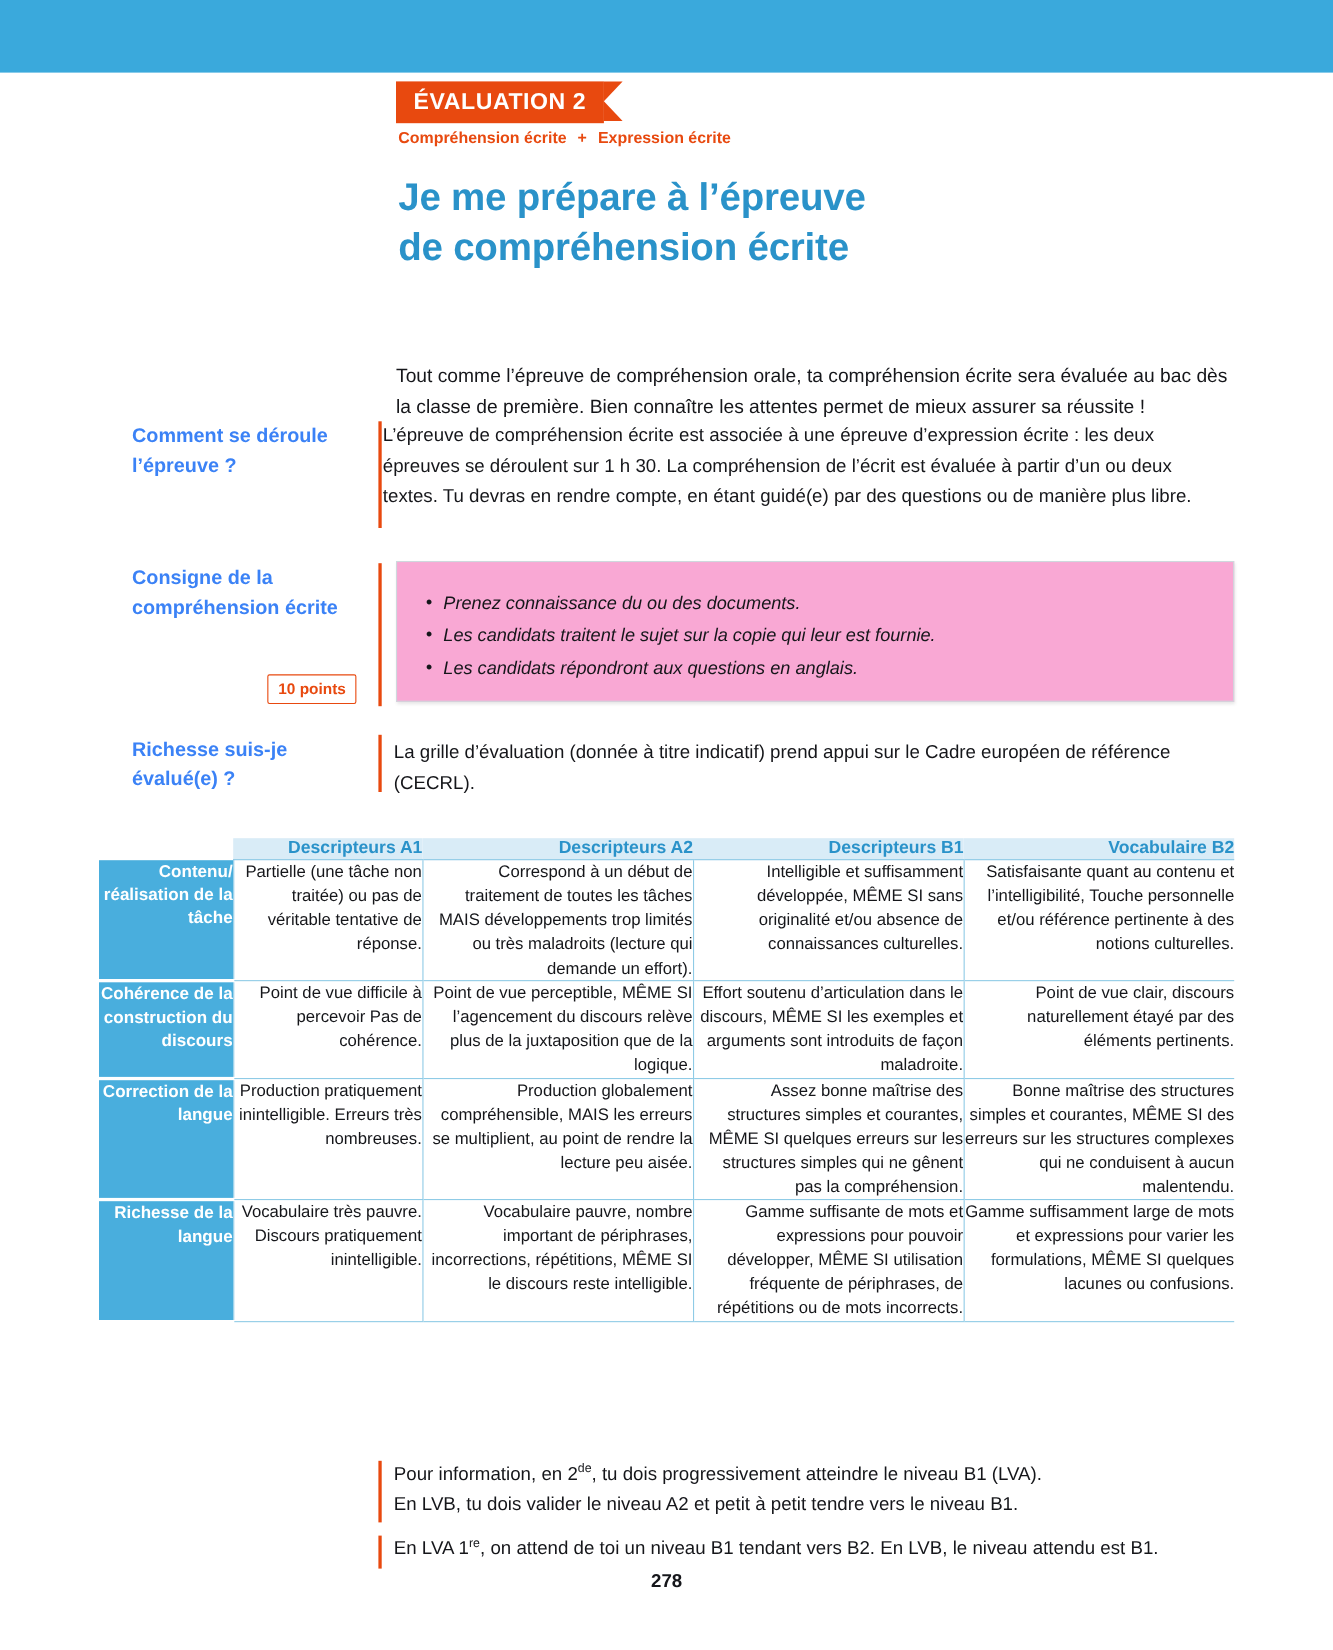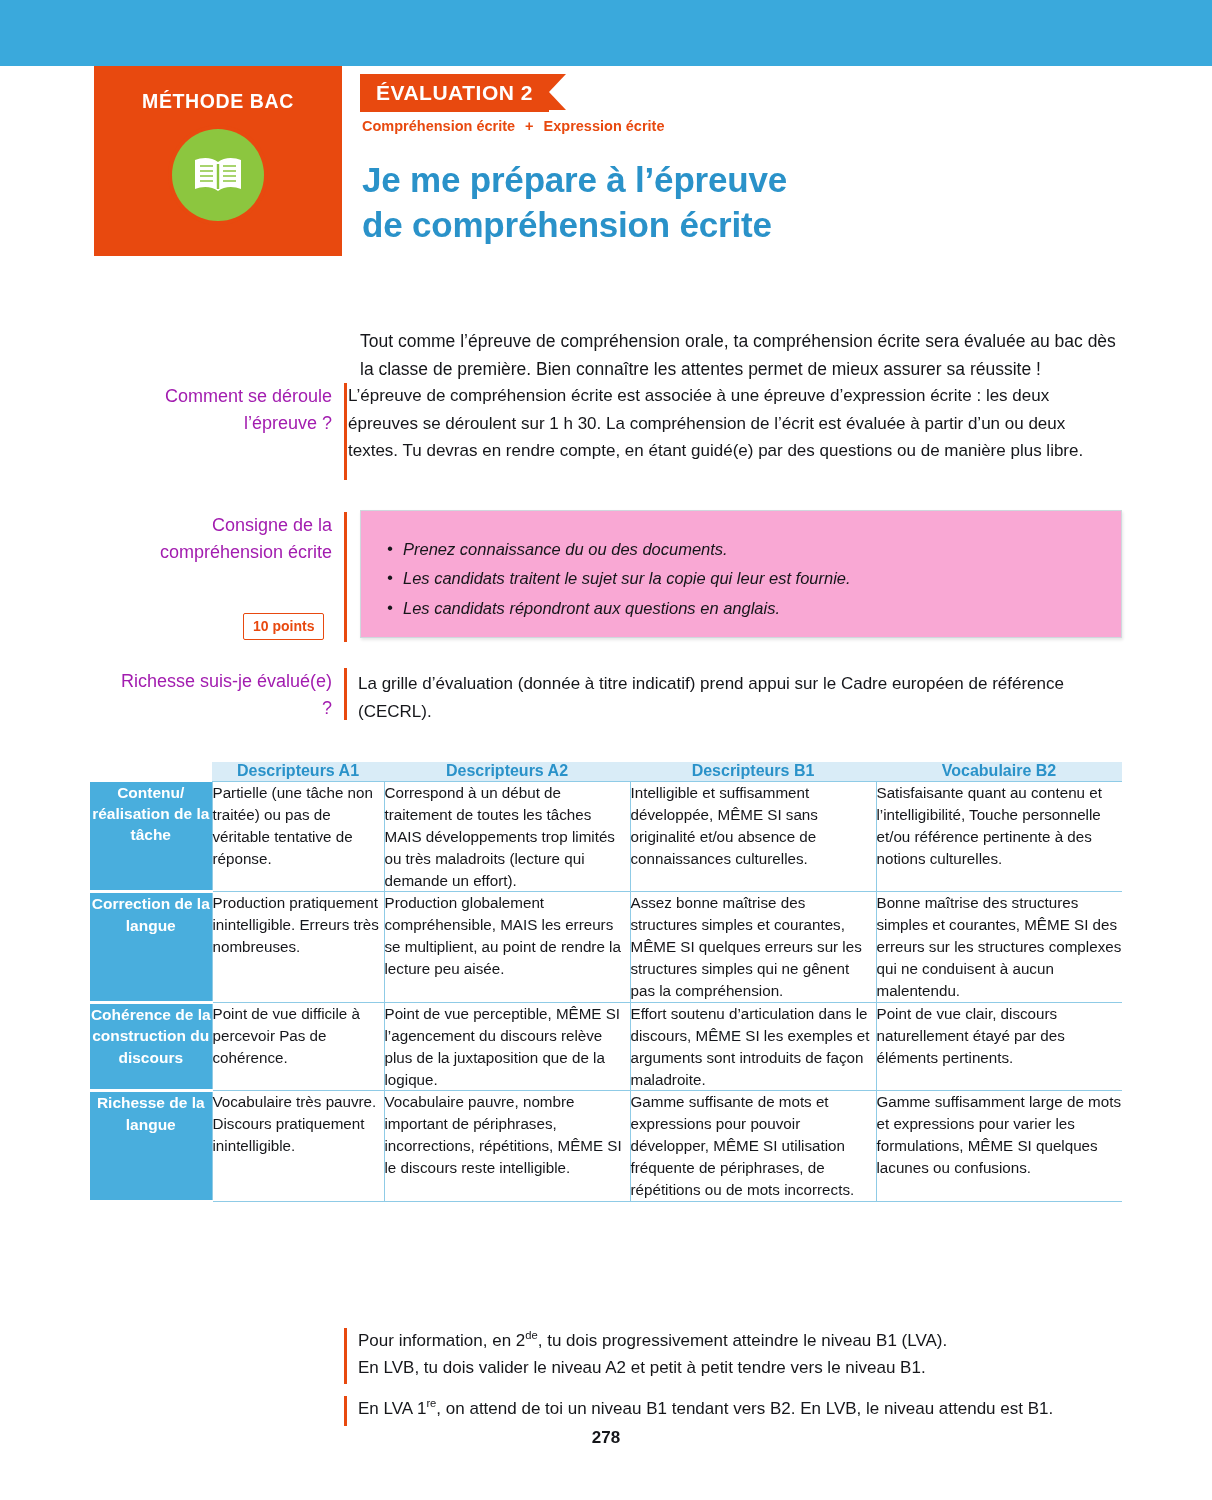--- a/index.html
+++ b/index.html
@@ -113,25 +113,24 @@
     width: 768px;
     font-size: 17.5px;
     line-height: 1.62;
     color: #15161a;
     margin-top: 46px;
   }
 
   
   .qa-label {
     position: absolute;
-    color: #a21caf;
-    font-weight: normal;
+    color: #3b82f6;
+    font-weight: bold;
     font-size: 18px;
     line-height: 1.52;
-    text-align: right;
   }
   .qa-rule {
     position: absolute;
     width: 3px;
     background: #e8490f;
   }
   .qa-text {
     position: absolute;
     font-size: 17px;
     line-height: 1.63;
@@ -198,20 +197,21 @@
     position: absolute;
     left: 90px;
     top: 762px;
     width: 1032px;
     border-collapse: collapse;
     table-layout: fixed;
   }
   .grid th, .grid td {
     vertical-align: top;
     padding: 0;
+    text-align: right;
   }
   .grid col.c0 { width: 122px; }
   .grid col.c1 { width: 172px; }
   .grid col.c2 { width: 246px; }
   .grid col.c3 { width: 246px; }
   .grid col.c4 { width: 246px; }
 
   .hdr-blank { background: #ffffff; }
   .hdr {
     background: #d9ecf7;
@@ -272,32 +272,20 @@
   }
   sup { font-size: 0.66em; vertical-align: super; }
 </style>
 </head>
 <body>
 
 <div class="page">
 
   <div class="top-band"></div>
 
-  <div class="method-box">
-    <div class="method-title">MÉTHODE BAC</div>
-    <div class="method-circle">
-      <span class="book-icon">
-        <svg width="52" height="40" viewBox="0 0 52 40" aria-hidden="true">
-          <path d="M26 7 C20 2, 10 2, 3 5 L3 34 C10 31, 20 31, 26 36 C32 31, 42 31, 49 34 L49 5 C42 2, 32 2, 26 7 Z" fill="#ffffff"></path>
-          <path d="M26 9 L26 34" stroke="#8cc63f" stroke-width="2.4" fill="none"></path>
-          <path d="M8 11 H21 M8 16 H21 M8 21 H21 M8 26 H21 M31 11 H44 M31 16 H44 M31 21 H44 M31 26 H44" stroke="#8cc63f" stroke-width="1.7" fill="none"></path>
-        </svg>
-      </span>
-    </div>
-  </div>
 
   <div class="eval-tag">ÉVALUATION 2</div>
   <div class="eval-sub">
     <span>Compréhension écrite</span><span class="sep"></span><span>+</span><span class="sep"></span><span>Expression écrite</span>
   </div>
 
   <div class="main-title">
     <div>Je me prépare à l’épreuve</div>
     <div>de compréhension écrite</div>
   </div>
@@ -343,32 +331,32 @@
     </thead>
     <tbody>
       <tr class="first-row">
         <td class="rowhead">Contenu/ réalisation de la tâche</td>
         <td class="cell">Partielle (une tâche non traitée) ou pas de véritable tentative de réponse.</td>
         <td class="cell">Correspond à un début de traitement de toutes les tâches MAIS développements trop limités ou très maladroits (lecture qui demande un effort).</td>
         <td class="cell">Intelligible et suffisamment développée, MÊME SI sans originalité et/ou absence de connaissances culturelles.</td>
         <td class="cell">Satisfaisante quant au contenu et l’intelligibilité, Touche personnelle et/ou référence pertinente à des notions culturelles.</td>
       </tr>
       <tr>
+        <td class="rowhead">Cohérence de la construction du discours</td>
+        <td class="cell">Point de vue difficile à percevoir Pas de cohérence.</td>
+        <td class="cell">Point de vue perceptible, MÊME SI l’agencement du discours relève plus de la juxtaposition que de la logique.</td>
+        <td class="cell">Effort soutenu d’articulation dans le discours, MÊME SI les exemples et arguments sont introduits de façon maladroite.</td>
+        <td class="cell">Point de vue clair, discours naturellement étayé par des éléments pertinents.</td>
+      </tr>
+      <tr>
         <td class="rowhead">Correction de la langue</td>
         <td class="cell">Production pratiquement inintelligible. Erreurs très nombreuses.</td>
         <td class="cell">Production globalement compréhensible, MAIS les erreurs se multiplient, au point de rendre la lecture peu aisée.</td>
         <td class="cell">Assez bonne maîtrise des structures simples et courantes, MÊME SI quelques erreurs sur les structures simples qui ne gênent pas la compréhension.</td>
         <td class="cell">Bonne maîtrise des structures simples et courantes, MÊME SI des erreurs sur les structures complexes qui ne conduisent à aucun malentendu.</td>
-      </tr>
-      <tr>
-        <td class="rowhead">Cohérence de la construction du discours</td>
-        <td class="cell">Point de vue difficile à percevoir Pas de cohérence.</td>
-        <td class="cell">Point de vue perceptible, MÊME SI l’agencement du discours relève plus de la juxtaposition que de la logique.</td>
-        <td class="cell">Effort soutenu d’articulation dans le discours, MÊME SI les exemples et arguments sont introduits de façon maladroite.</td>
-        <td class="cell">Point de vue clair, discours naturellement étayé par des éléments pertinents.</td>
       </tr>
       <tr>
         <td class="rowhead">Richesse de la langue</td>
         <td class="cell">Vocabulaire très pauvre. Discours pratiquement inintelligible.</td>
         <td class="cell">Vocabulaire pauvre, nombre important de périphrases, incorrections, répétitions, MÊME SI le discours reste intelligible.</td>
         <td class="cell">Gamme suffisante de mots et expressions pour pouvoir développer, MÊME SI utilisation fréquente de périphrases, de répétitions ou de mots incorrects.</td>
         <td class="cell">Gamme suffisamment large de mots et expressions pour varier les formulations, MÊME SI quelques lacunes ou confusions.</td>
       </tr>
     </tbody>
   </table>

